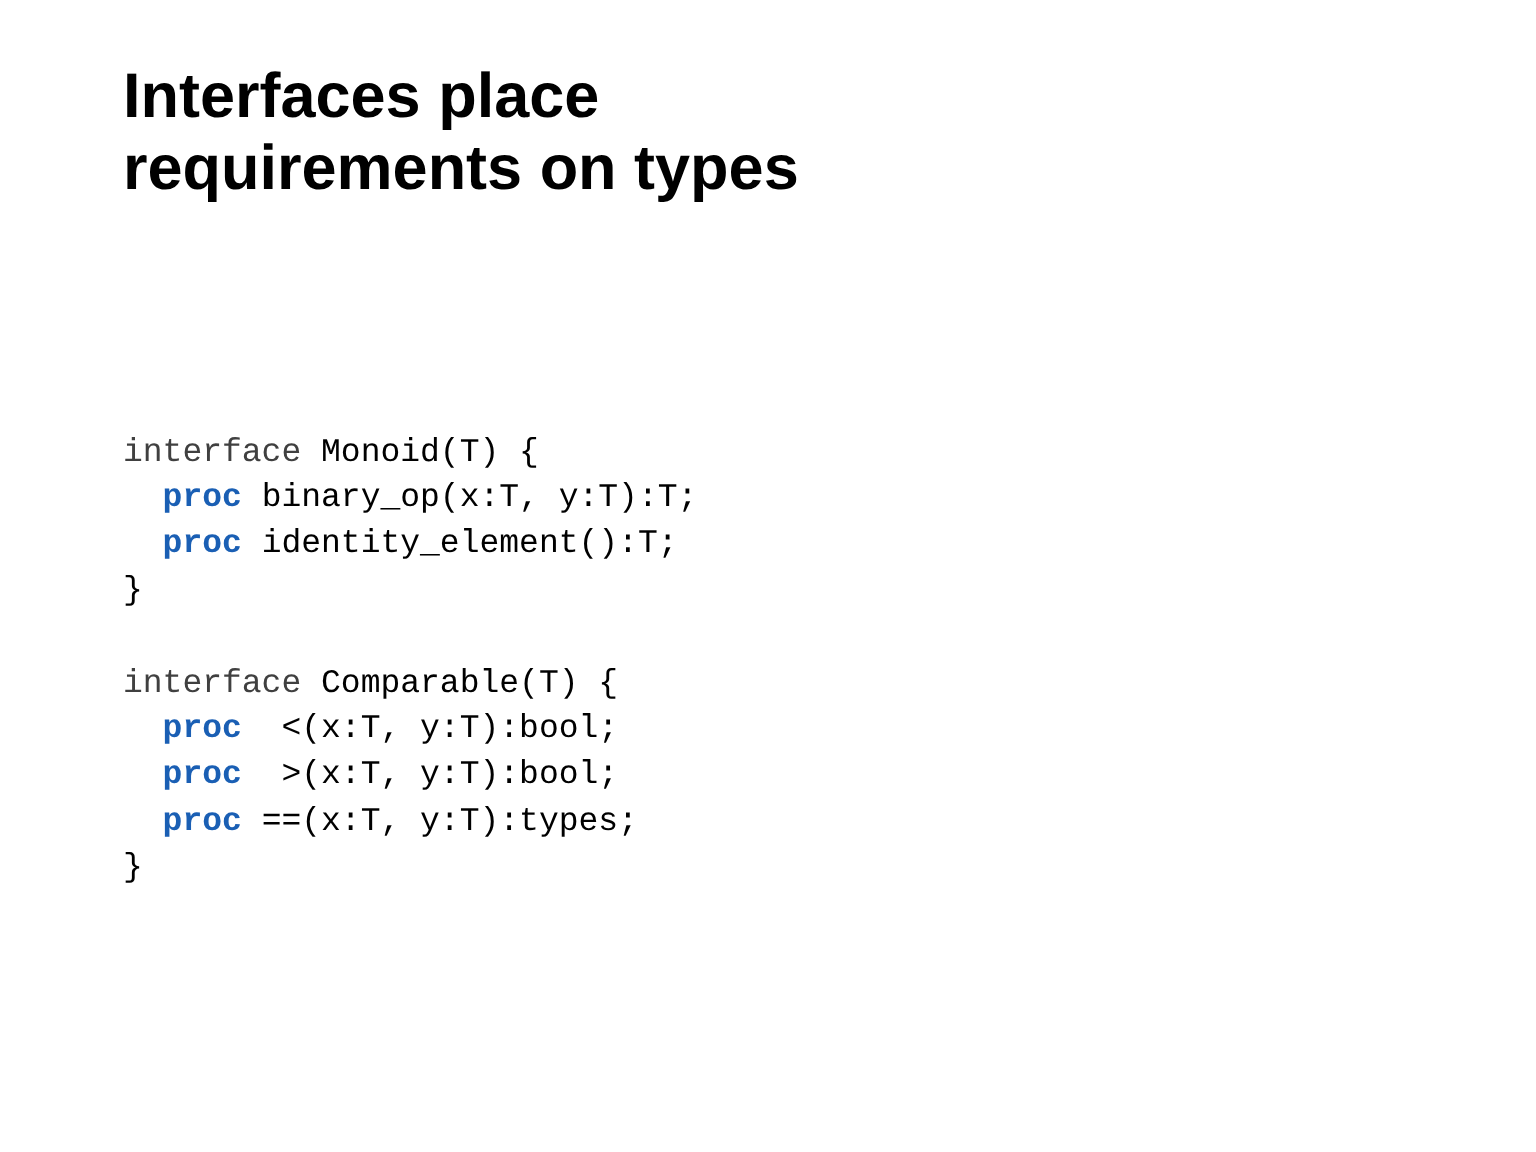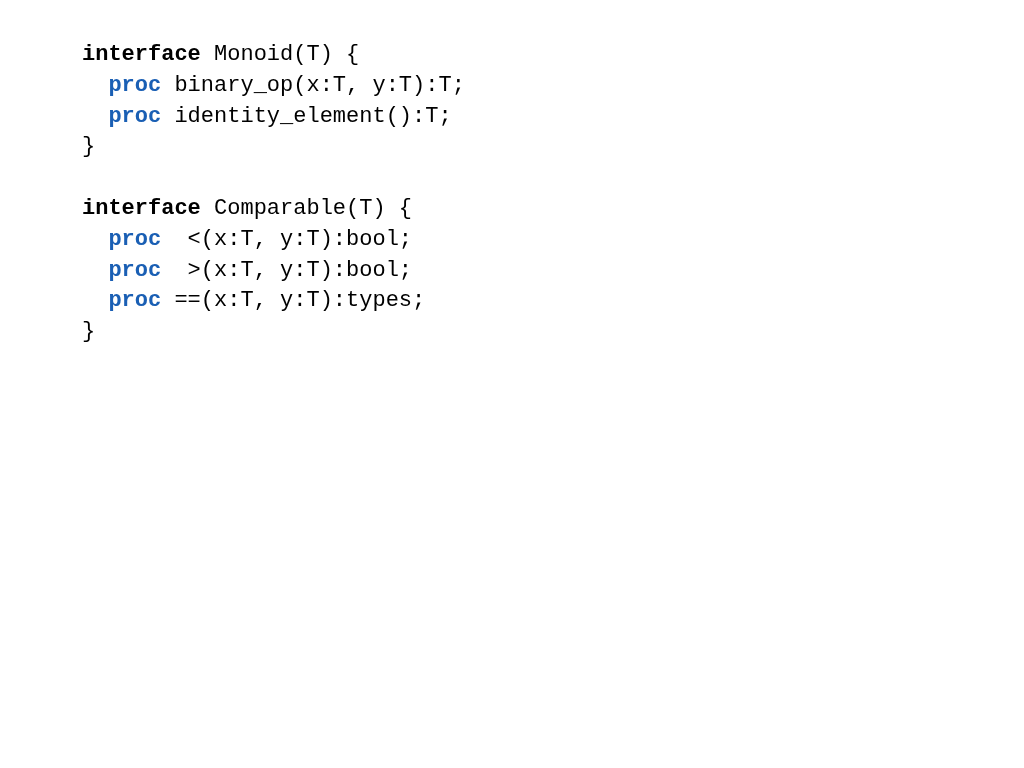--- a/index.html
+++ b/index.html
@@ -25,32 +25,33 @@
       margin-bottom: 150px;
     }
     .code-block {
       font-family: Consolas, 'Courier New', monospace;
       font-size: 22px;
       line-height: 1.4;
       color: #000000;
       white-space: pre;
     }
     .kw-interface {
-      color: #000000;
-      font-weight: bold;
+      color: #404040;
+      font-weight: normal;
     }
     .kw-proc {
       color: #1a5fb4;
       font-weight: bold;
     }
   </style>
 </head>
 <body>
 
 <div class="slide">
+  <h1 class="title"><span>Interfaces place<br>requirements on types</span></h1>
 
   <div class="code-block"><span class="kw-interface">interface</span><span> Monoid(T) {</span>
   <span class="kw-proc">proc</span><span> binary_op(x:T, y:T):T;</span>
   <span class="kw-proc">proc</span><span> identity_element():T;</span>
 <span>}</span>
 
 <span class="kw-interface">interface</span><span> Comparable(T) {</span>
   <span class="kw-proc">proc</span><span>  &lt;(x:T, y:T):bool;</span>
   <span class="kw-proc">proc</span><span>  &gt;(x:T, y:T):bool;</span>
   <span class="kw-proc">proc</span><span> ==(x:T, y:T):types;</span>

